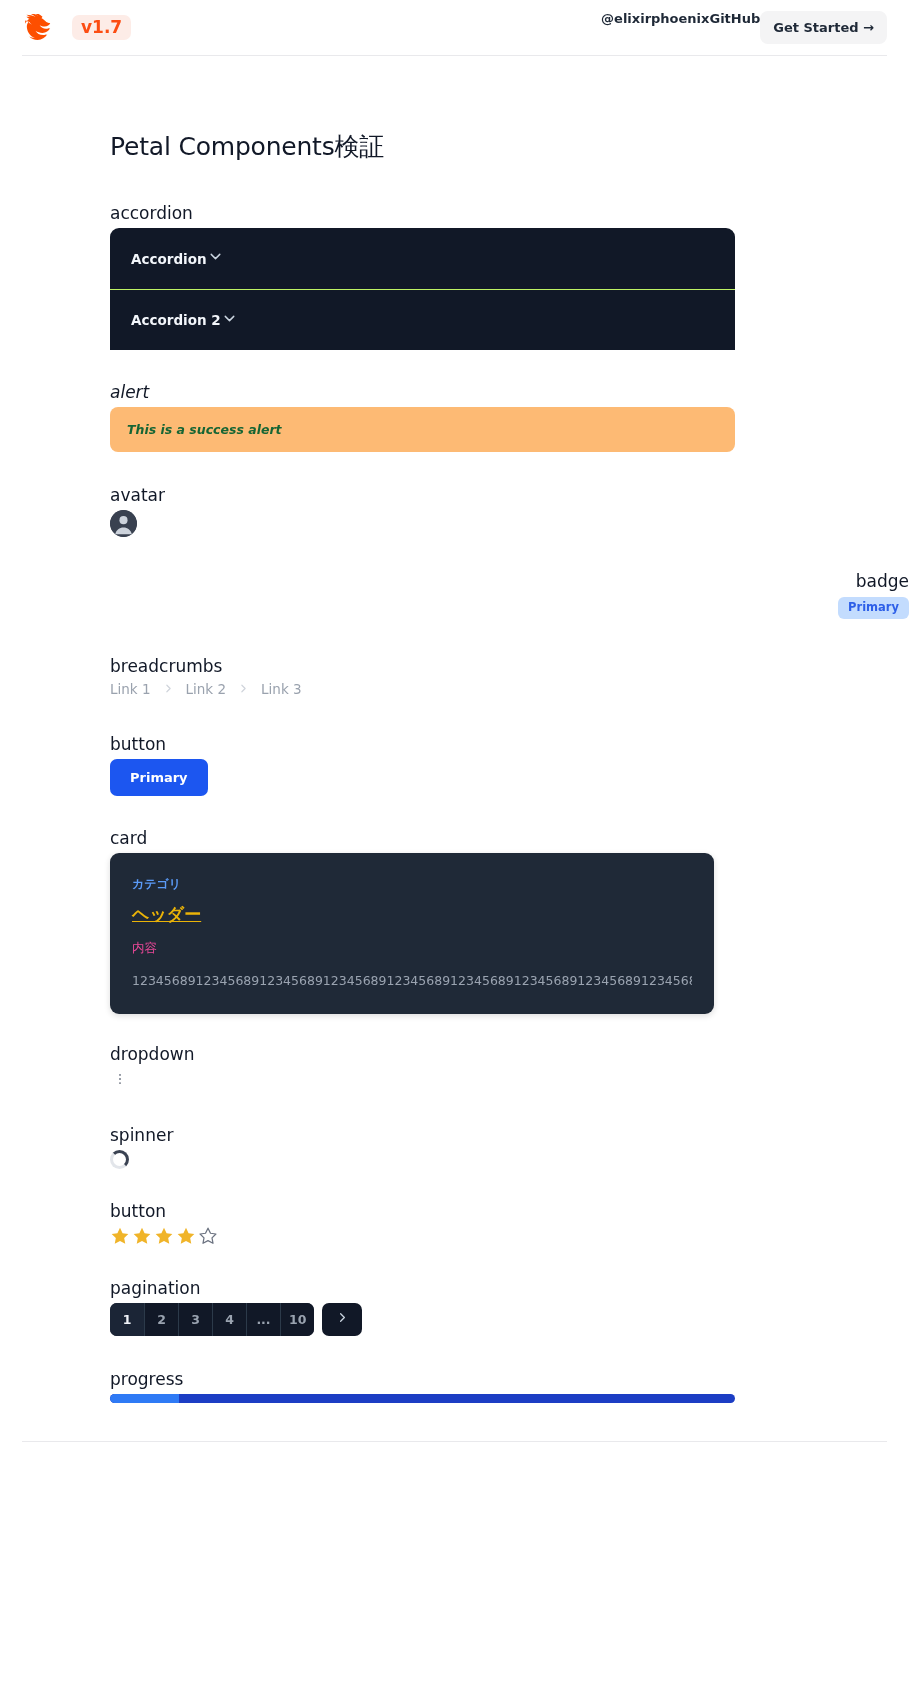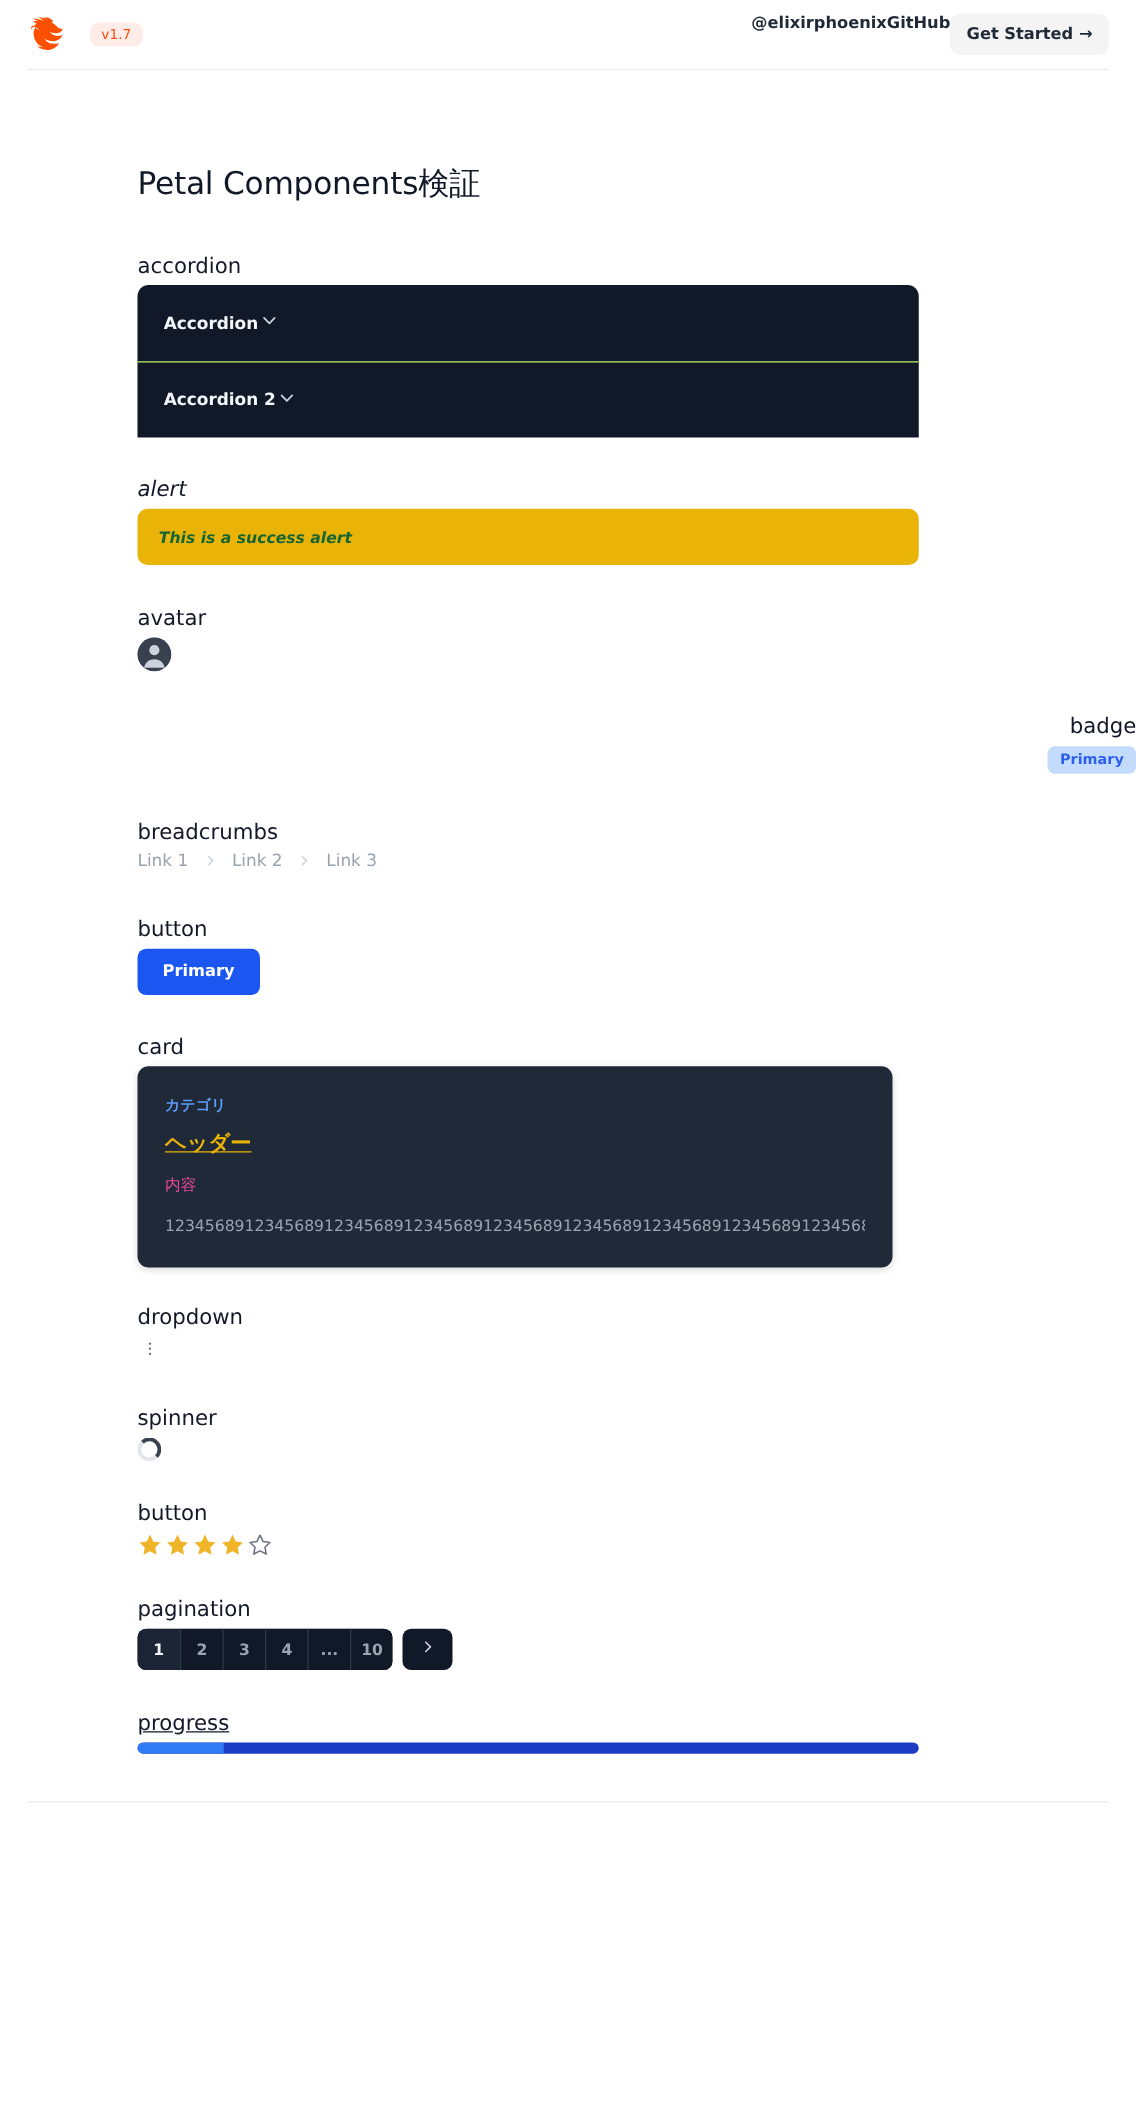--- a/index.html
+++ b/index.html
@@ -17,22 +17,22 @@
     display: flex;
     align-items: center;
     padding: 0 22px 0 22px;
     background: #ffffff;
   }
   .header-left { display: flex; align-items: center; gap: 16px; }
   .phoenix-logo { width: 34px; height: 28px; display: block; }
   .version-pill {
     background: #fdece7;
     color: #fc4d13;
-    font-size: 11px;
-    font-weight: 400;
+    font-size: 17px;
+    font-weight: 700;
     padding: 4px 9px;
     border-radius: 7px;
     line-height: 1;
   }
   .header-right {
     margin-left: auto;
     display: flex;
   }
   .header-link {
     font-size: 13px;
@@ -103,21 +103,21 @@
   .chev-down {
     margin-left: auto;
     width: 17px; height: 17px;
     color: #cbd5e1;
   }
 
   
   .alert {
     width: 625px;
     margin-left: 110px;
-    background: #eab308;
+    background: #fdba74;
     border-radius: 8px;
     padding: 15px 17px;
     color: #166534;
     font-size: 12.5px;
     font-weight: 700;
   }
 
   
   .avatar {
     margin-left: 110px;
@@ -463,21 +463,21 @@
       <div class="pagi-next">
         <span>
           <svg viewBox="0 0 24 24" fill="none" stroke="currentColor" stroke-width="2" stroke-linecap="round" stroke-linejoin="round">
               <polyline points="9 18 15 12 9 6"></polyline>
             </svg>
         </span>
       </div>
     </nav>
   </section>
 
-  <section class="sec" style="margin-top:33px;text-decoration:underline;">
+  <section class="sec" style="margin-top:33px;">
     <div class="section-label">progress</div>
     <div class="progress-track">
       <div class="progress-fill" id="progress-fill" style="width: 11%;"></div>
     </div>
   </section>
 
   <div class="bottom-rule"></div>
 </main>
 
 </body></html>

